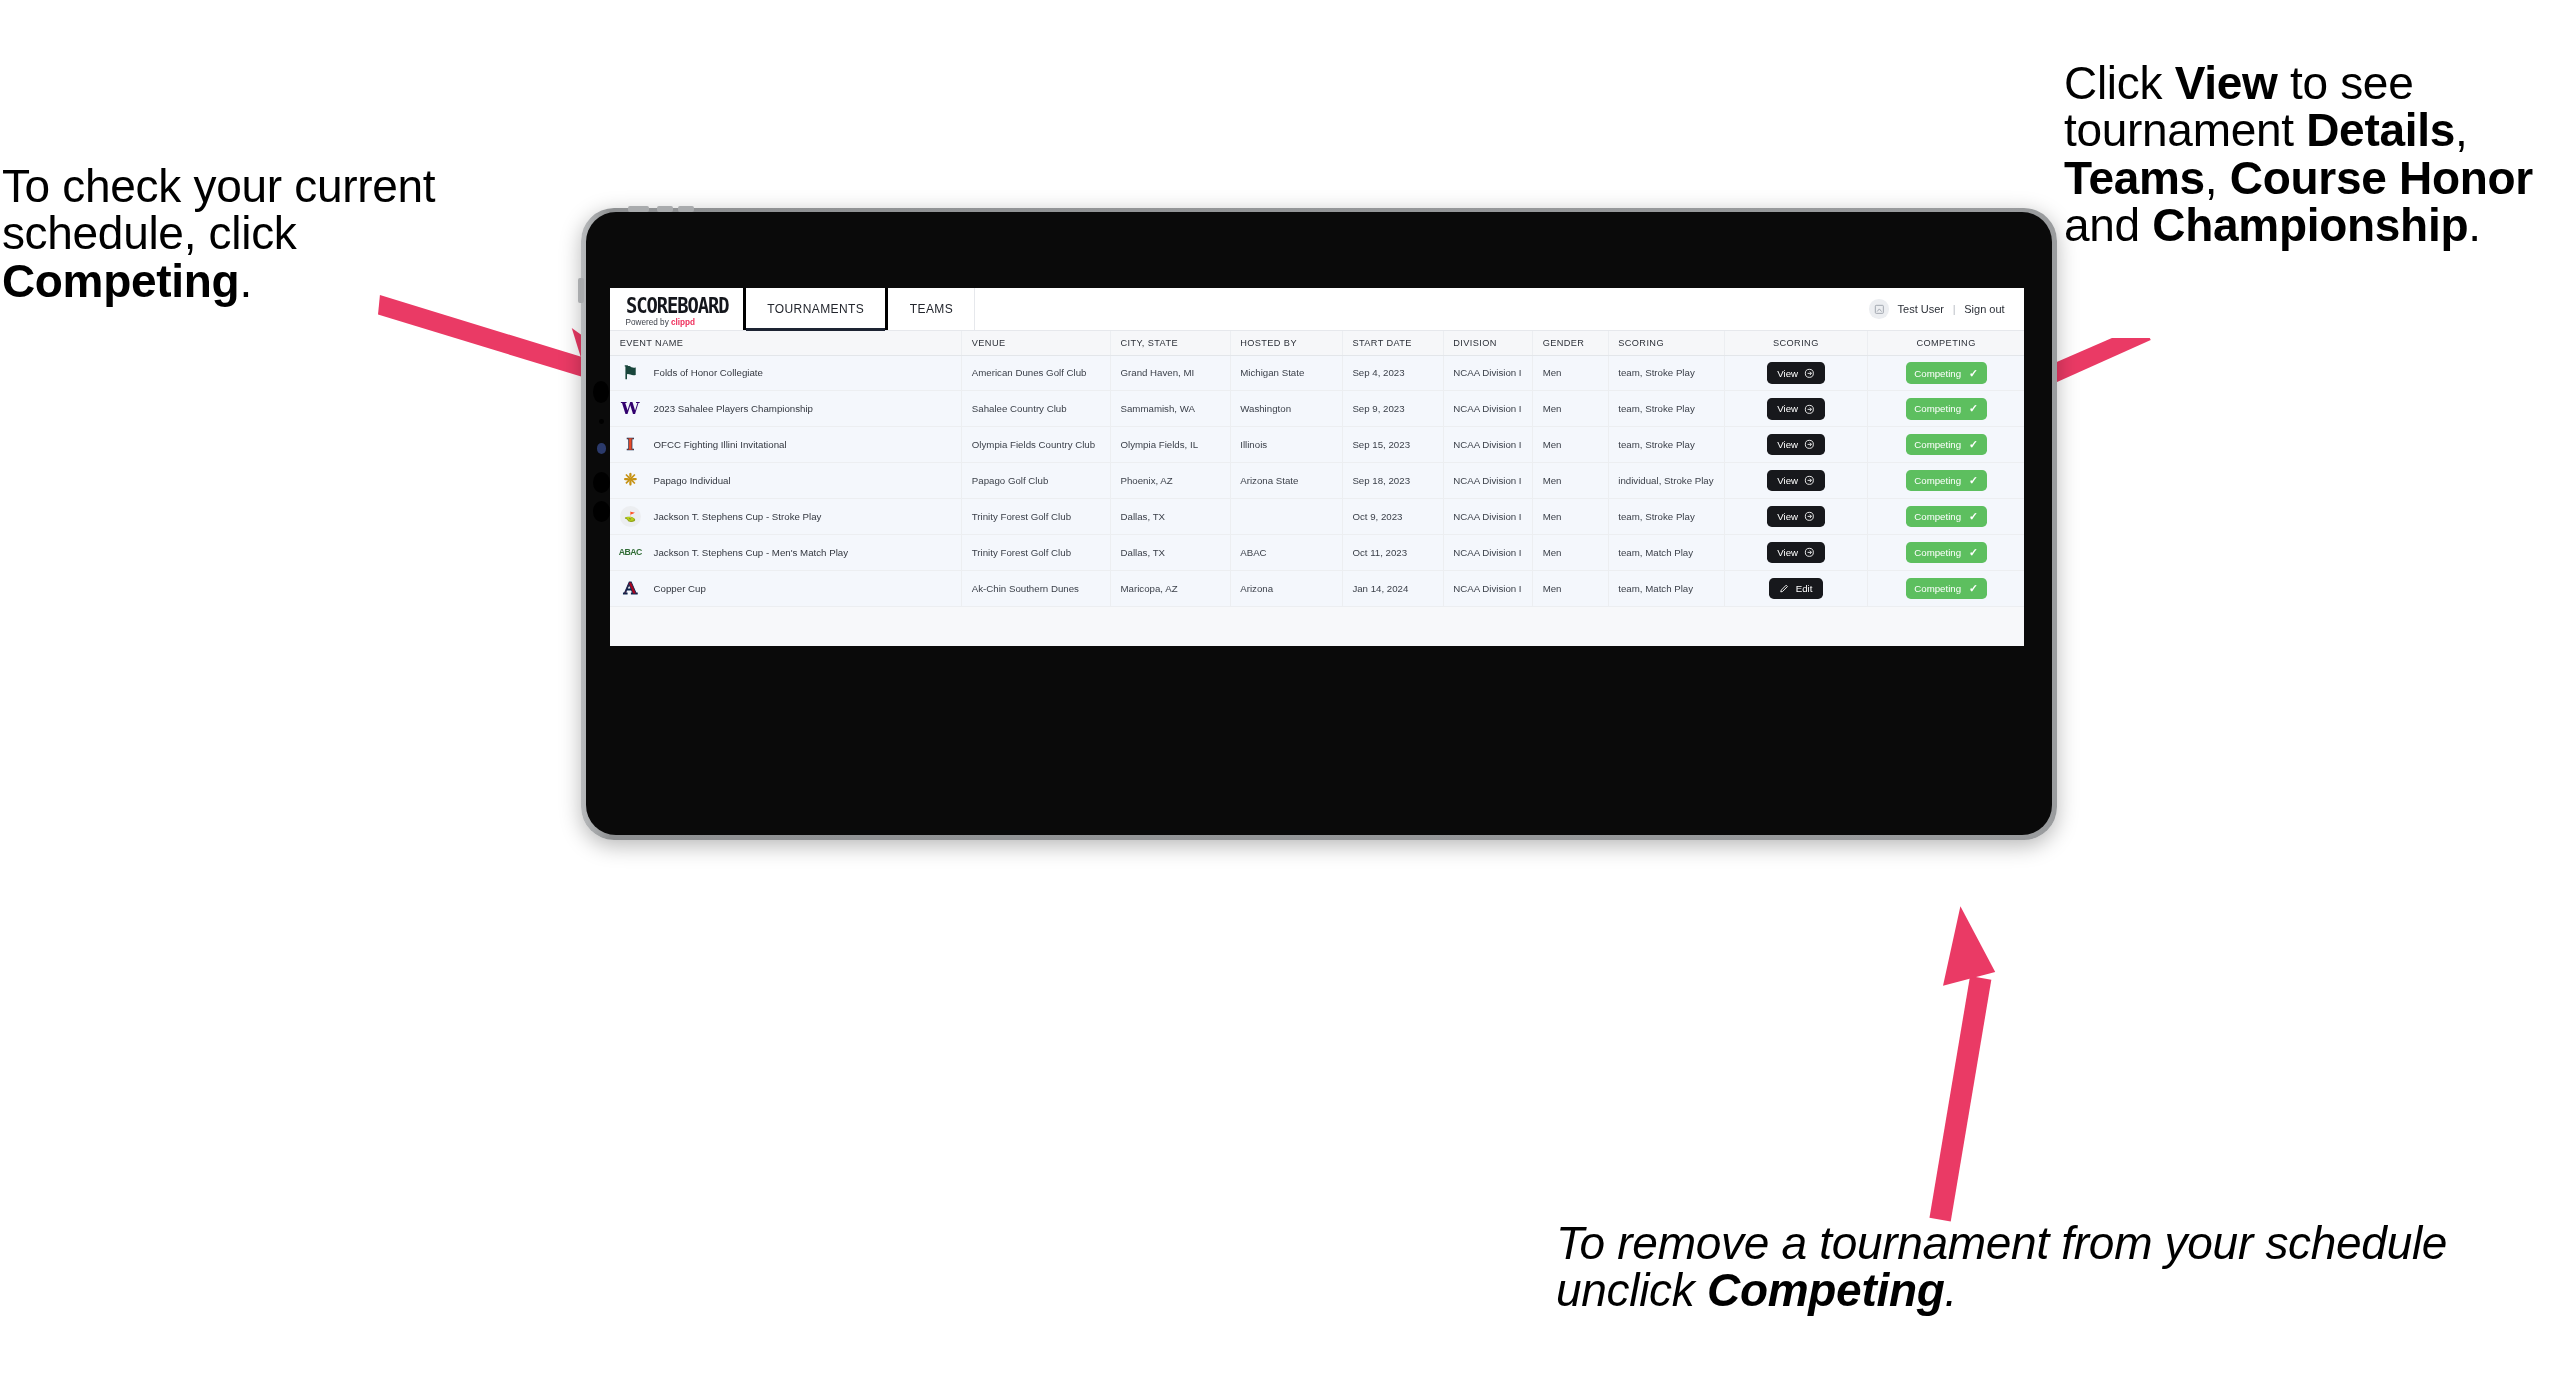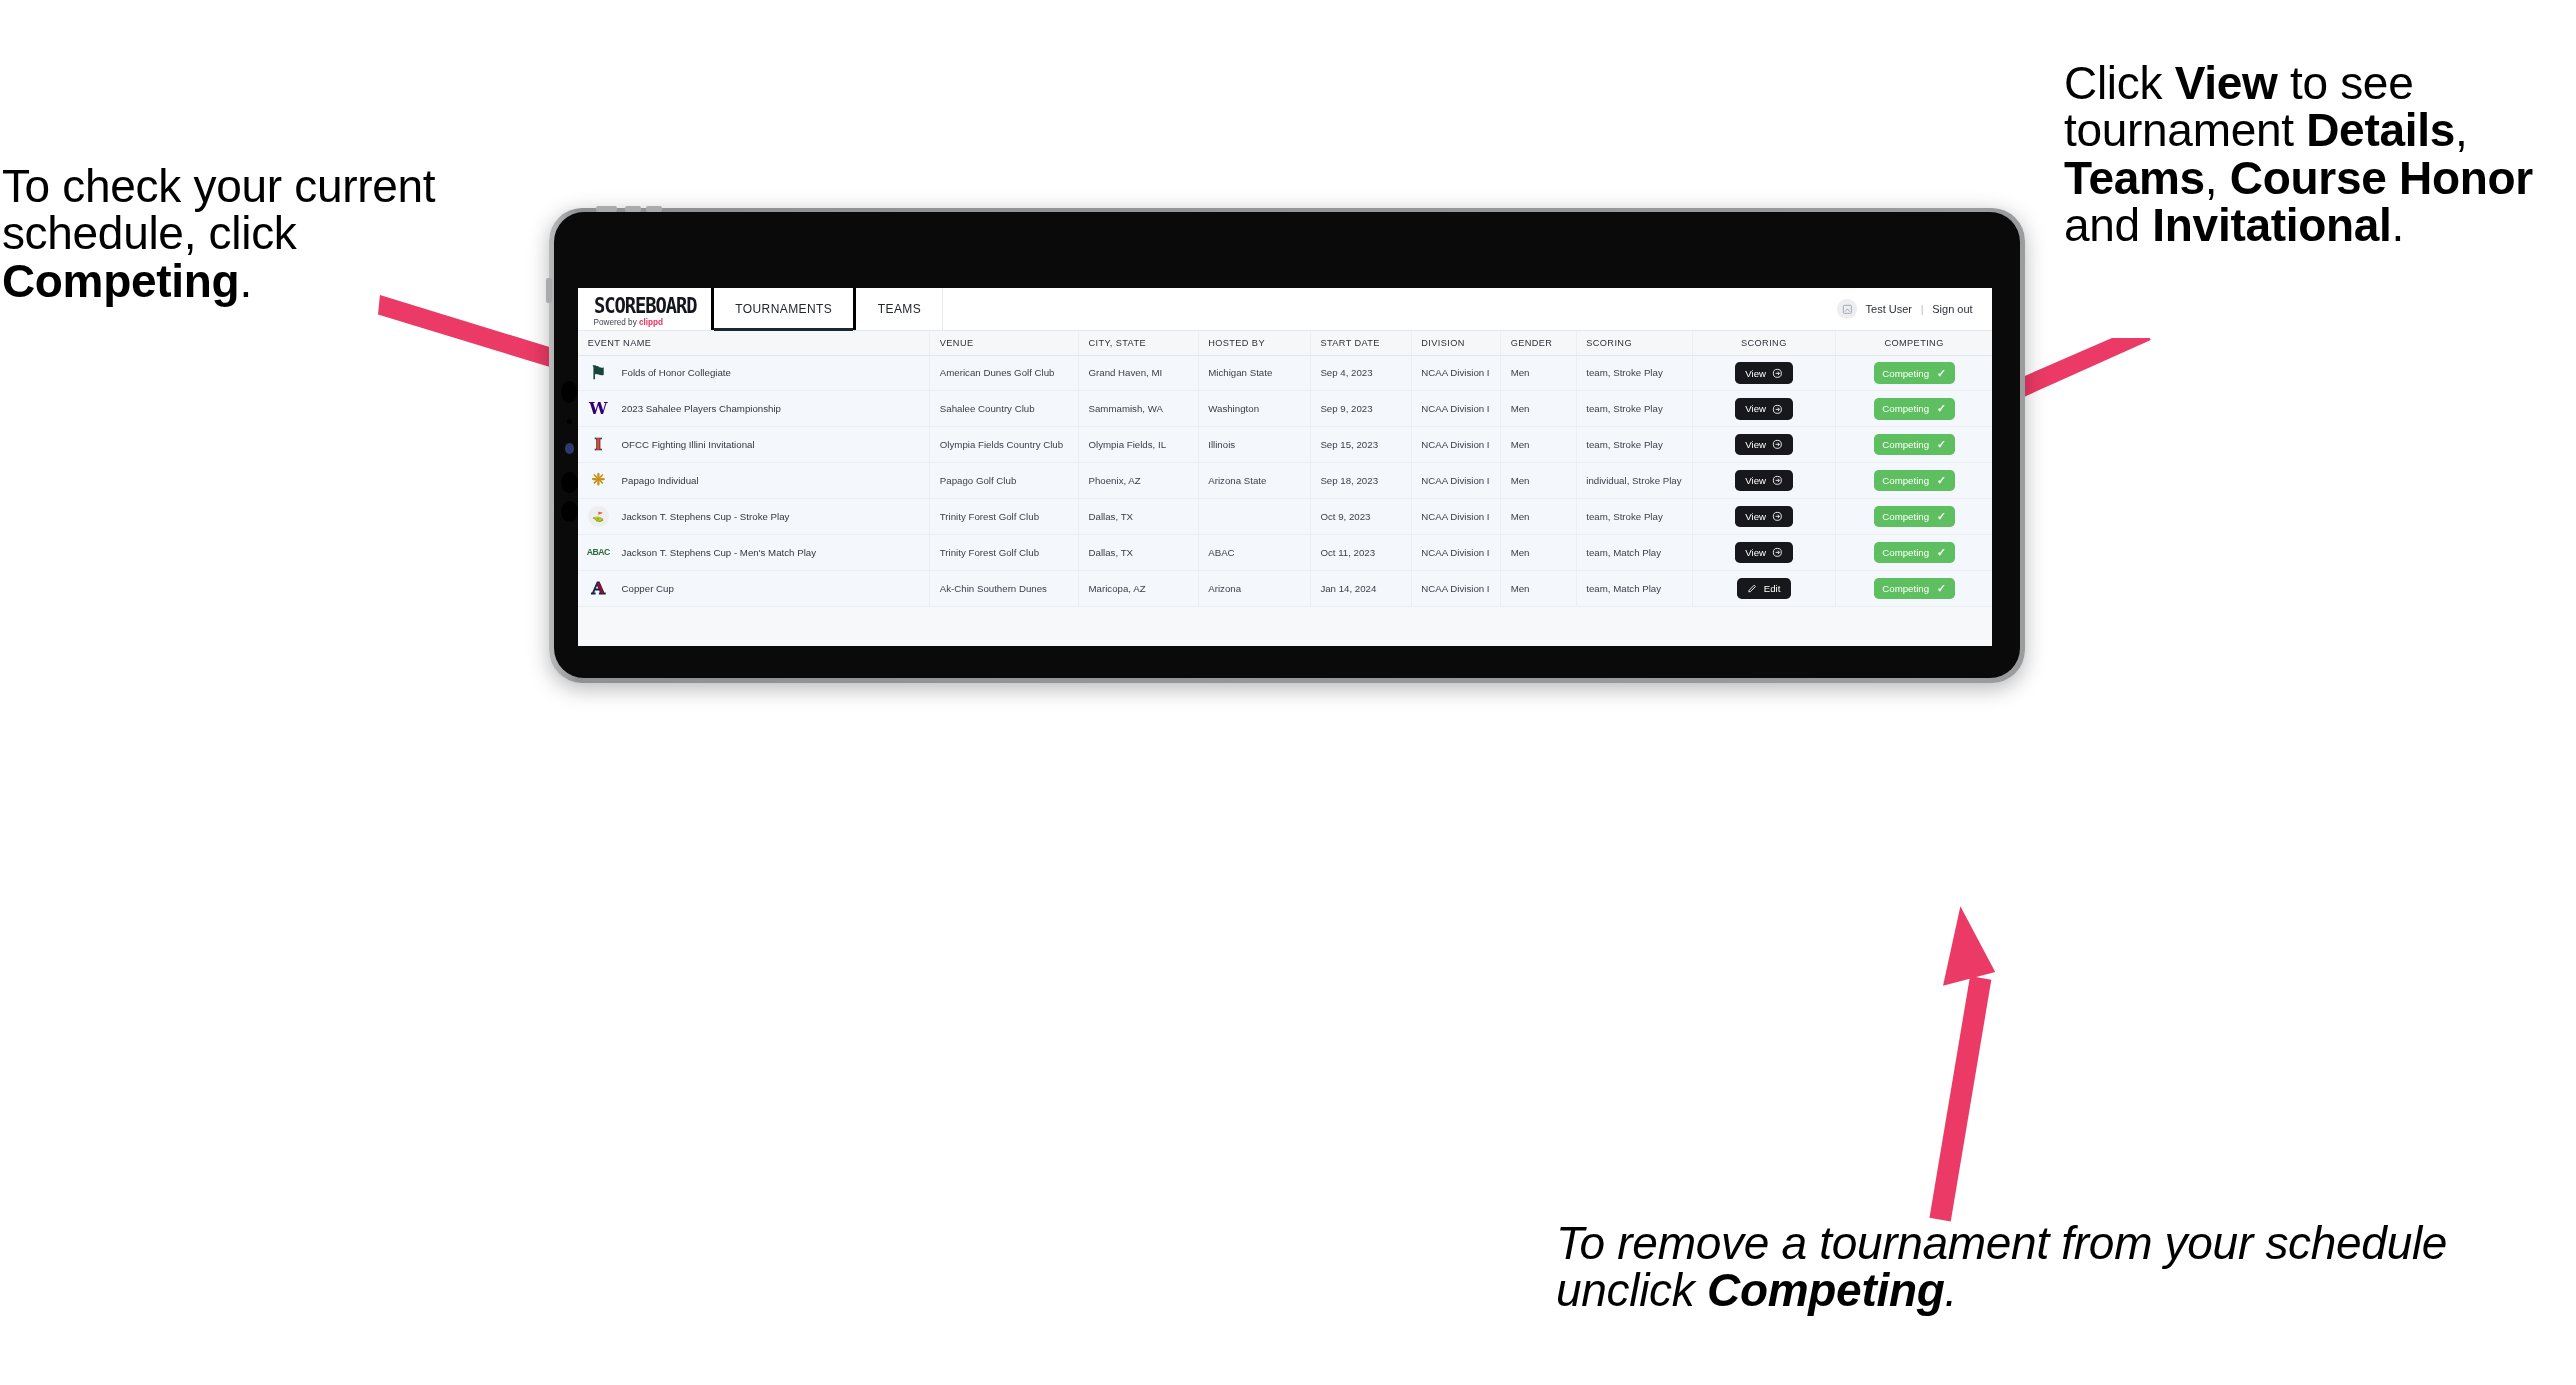--- a/index.html
+++ b/index.html
@@ -25,22 +25,22 @@
   #annot-left  { left: 1.9px;  top: 163px; width: 524px; }
   #annot-right { left: 2064px; top: 60px; width: 524px; }
   #annot-bottom{ left: 1556px; top: 1220px; width: 1028px; font-style: italic; }
 
   
   .arrow-svg { position: absolute; pointer-events: none; }
 
   
   #tablet {
     position: absolute;
-    left: 549px; top: 208px;
-    width: 1476px; height: 475px;
+    left: 581px; top: 208px;
+    width: 1476px; height: 632px;
   }
   #tablet-outer {
     position: absolute; inset: 0;
     background: linear-gradient(90deg,#b9bbbd 0%, #8f9193 2%, #9a9c9e 100%);
     border-radius: 33px;
     box-shadow: 0 5.8px 21.3px rgba(0,0,0,0.28);
   }
   #tablet-bezel {
     position: absolute;
     left: 4.8px; top: 3.9px; right: 4.8px; bottom: 4.8px;
@@ -215,21 +215,21 @@
   .mark-ill  { color: #e84a27; -webkit-text-stroke: 0.7px #13294b; font-size: 17.5px; }
   .mark-asu  { color: #c69214; font-size: 16.5px; }
   .mark-gen  { background:#eceef1; border-radius:50%; color:#9aa0a8; font-size:9.7px; font-family:"Liberation Sans",sans-serif; font-weight:400;}
   .mark-abac { color: #2f6b34; font-size: 8.7px; font-family:"Liberation Sans",sans-serif; letter-spacing:-0.5px;}
   .mark-ariz { color: #ab0520; -webkit-text-stroke: 0.8px #0c234b; font-size: 17.5px; }
 </style>
 </head>
 <body>
 
 <div class="annot" id="annot-left"><span>To check your current schedule, click </span><b>Competing</b><span>.</span></div>
-<div class="annot" id="annot-right"><span>Click </span><b>View</b><span> to see tournament </span><b>Details</b><span>, </span><b>Teams</b><span>, </span><b>Course Honor</b><span> and </span><b>Invitational</b><span>.</span></div>
+<div class="annot" id="annot-right"><span>Click </span><b>View</b><span> to see tournament </span><b>Details</b><span>, </span><b>Teams</b><span>, </span><b>Course Honor</b><span> and </span><b>Championship</b><span>.</span></div>
 <div class="annot" id="annot-bottom"><span>To remove a tournament from your schedule unclick </span><b>Competing</b><span>.</span></div>
 
 <svg class="arrow-svg" id="arrow-left" style="left:378px; top:291px; width:310px; height:107px;" viewBox="0 0 320 110">
   <g fill="#ea3a65">
     <path d="M2 4 L250 80 L236 96 L0 24 Z"></path>
     <path d="M270 88 L200 38 L218 96 Z"></path>
   </g>
 </svg>
 
 <svg class="arrow-svg" id="arrow-right" style="left:1901px; top:338px; width:252px; height:116px;" viewBox="0 0 260 120">

